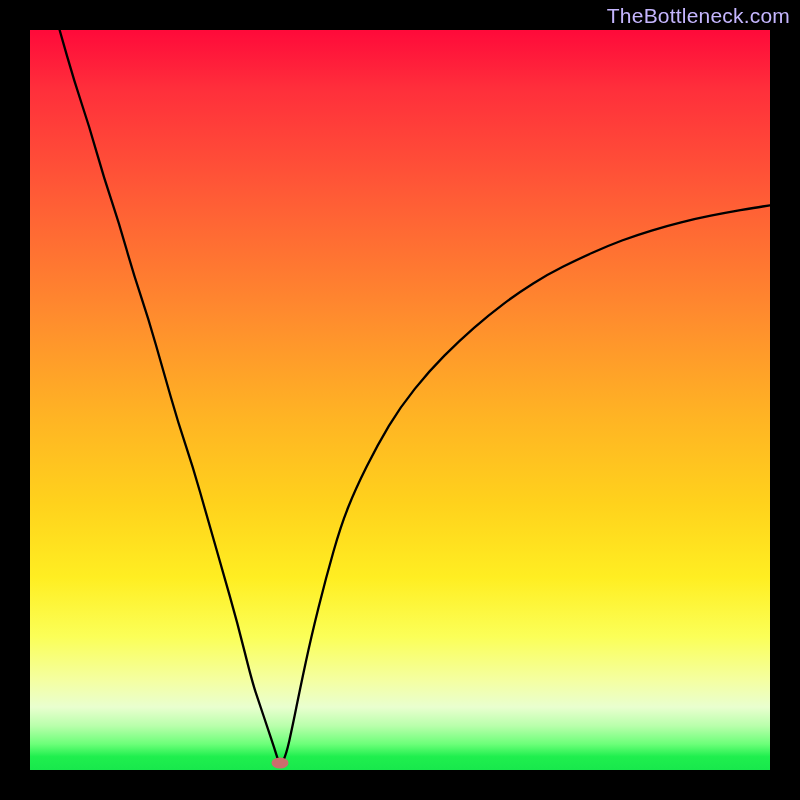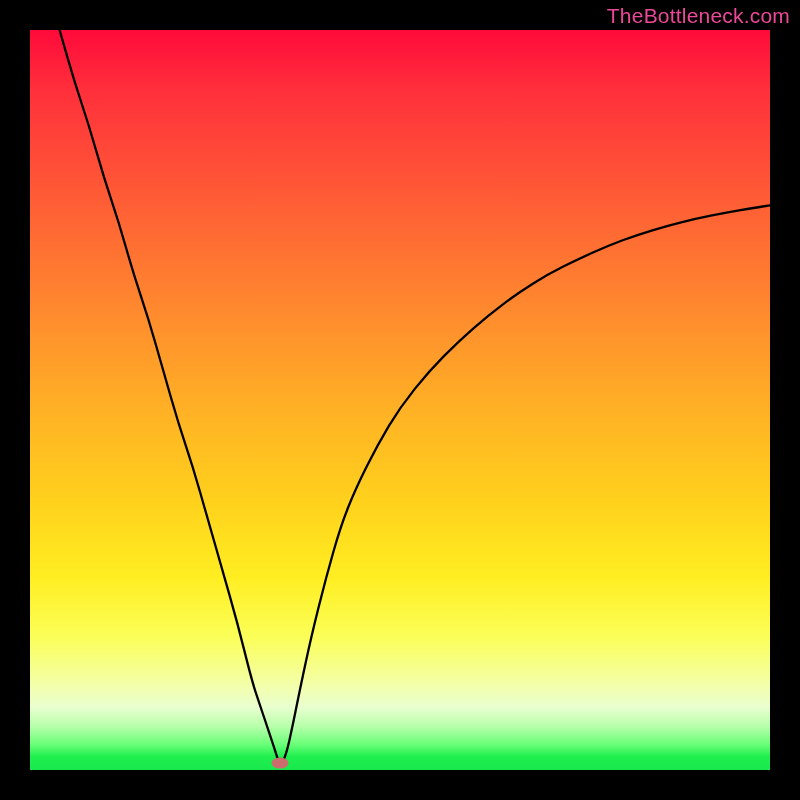--- a/index.html
+++ b/index.html
@@ -58,21 +58,21 @@
     width: 17px;
     height: 11px;
     background: #cc6d6d;
     border-radius: 50% / 50%;
     transform: translate(-50%, -50%);
   }
   #watermark {
     position: absolute;
     top: 4px;
     right: 10px;
-    color: #ec4899;
+    color: #c4b5fd;
     font-size: 21px;
     font-weight: 500;
     letter-spacing: 0.2px;
     user-select: none;
   }
 </style>
 </head>
 <body>
 
 <div id="frame">

